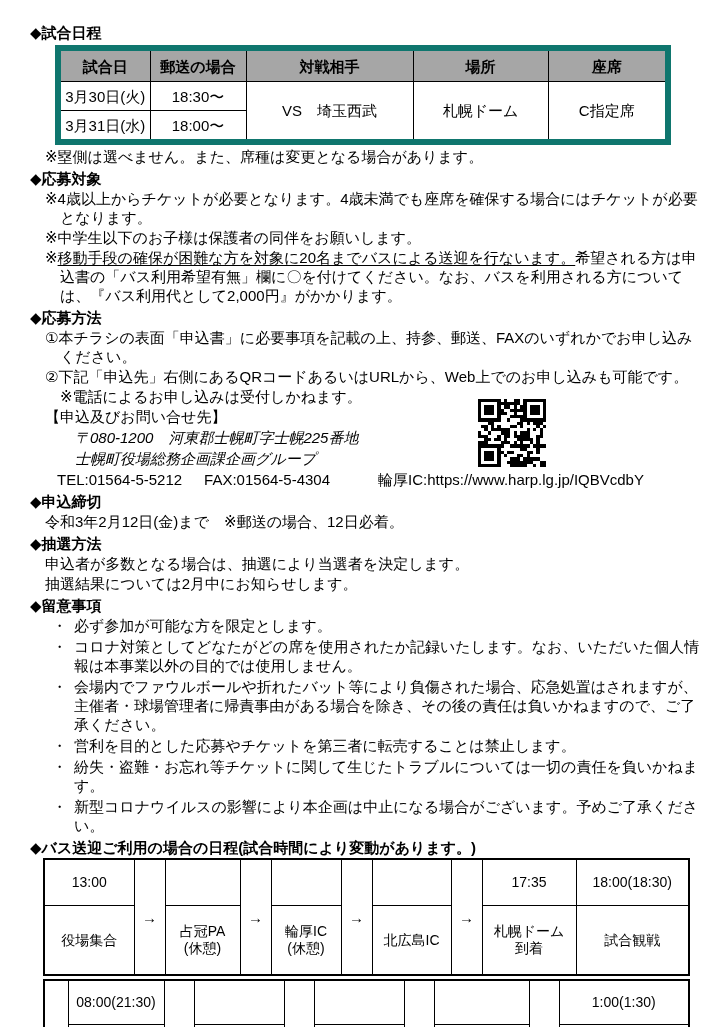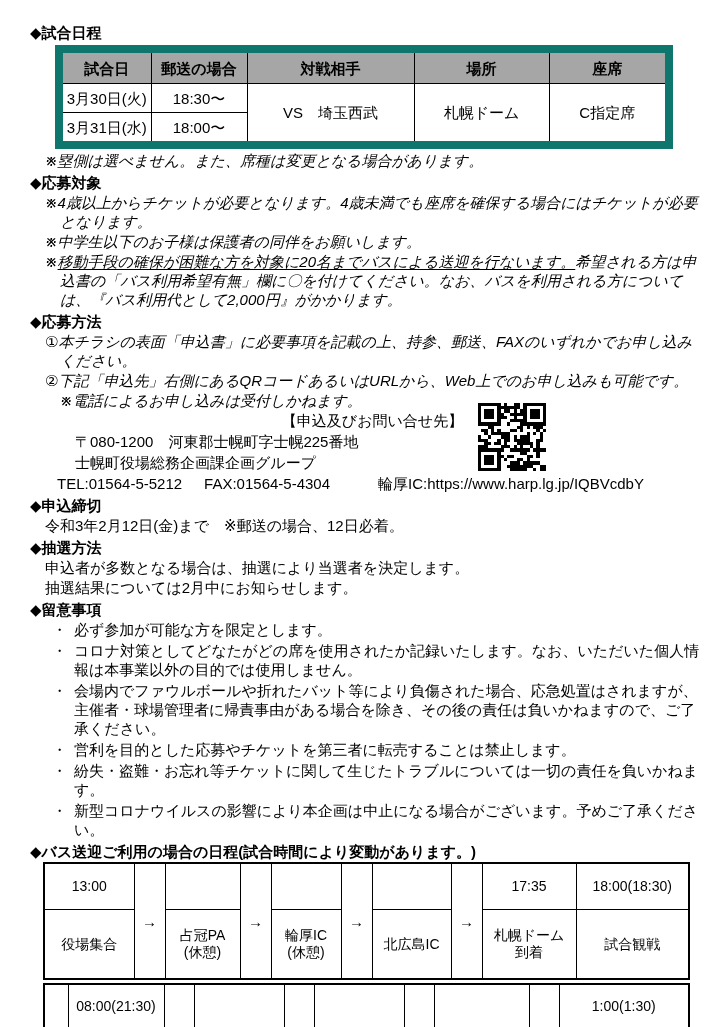--- a/index.html
+++ b/index.html
@@ -4,34 +4,34 @@
 <style>
   html,body{margin:0;padding:0;}
   body{
     width:726px;height:1027px;overflow:hidden;background:#fff;color:#000;
     font-family:"Liberation Sans","DejaVu Sans",sans-serif;
     font-size:15px;line-height:19px;
   }
   .page{padding:20px 26px 0 30px;box-sizing:border-box;}
   .sec-title{margin:3px 0 1px 0;font-weight:600;}
   .body-ind{margin:0 0 1px 15px;}
-  .note{margin:0 0 1px 15px;padding-left:1em;text-indent:-1em;font-style:italic;}
+  .note{margin:0 0 1px 15px;padding-left:1em;text-indent:-1em;}
   .u{text-decoration:underline;text-underline-offset:2px;}
 
   
   table{border-collapse:collapse;}
-  .game-table{table-layout:fixed;width:610px;margin:3px 0 2px 25px;border:8px solid #0f766e;}
+  .game-table{table-layout:fixed;width:610px;margin:3px 0 2px 25px;border:6px solid #0f766e;}
   .game-table th,.game-table td{border:1.6px solid #000;text-align:center;padding:0;overflow:hidden;}
   .game-table th{background:#a6a6a6;height:30px;font-weight:700;}
   .game-table td{height:28px;}
 
   
   .contact{position:relative;margin-top:1px;}
-  .contact-line{margin:0 0 2px 45px;}
-  .contact-head{margin:0 0 2px 15px;text-align:center;}
+  .contact-line{margin:0 0 2px 45px;font-style:italic;}
+  .contact-head{margin:0 0 2px 15px;}
   .tel-row{display:flex;margin:0 0 1px 27px;}
   .tel-row .fax{margin-left:22px;}
   .tel-row .url{margin-left:48px;}
   .qr-box{position:absolute;left:448px;top:-8px;width:68px;height:68px;}
 
   
   .blist{margin:0;padding:0;list-style:none;}
   .blist li{display:flex;margin:1px 0 2px 22px;}
   .blist .bdot{width:22px;flex:0 0 22px;text-align:left;}
   .blist .btxt{flex:1;}

